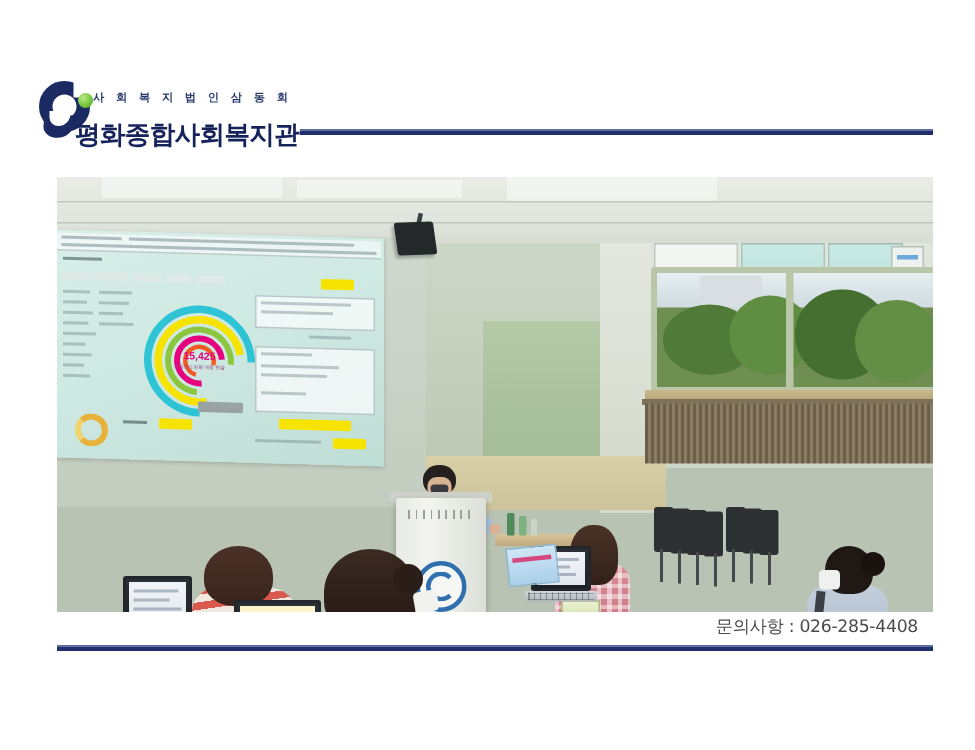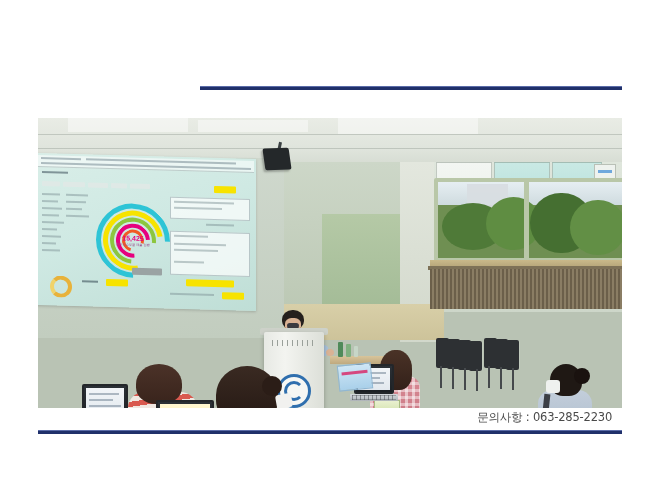--- a/index.html
+++ b/index.html
@@ -449,20 +449,31 @@
     background: #5b6ca8;
   }
 </style>
 </head>
 <body>
 
 <div id="slide">
 
   <div id="header">
 
+    <div id="logo-block">
+      <div id="logo-mark">
+        <div id="logo-ring"></div>
+        <div id="logo-ring-gap"></div>
+        <div id="logo-tail"></div>
+        <div id="logo-tail-cut"></div>
+        <div id="logo-dot"></div>
+      </div>
+      <div id="logo-sub">사 회 복 지 법 인 삼 동 회</div>
+      <div id="logo-main">평화종합사회복지관</div>
+    </div>
 
 
     <div id="header-rule-hi"></div>
     <div id="header-rule"></div>
   </div>
 
   <div id="photo-frame">
     <div id="photo">
 
       <div class="ceiling"></div>
@@ -643,17 +654,17 @@
 
       <div id="mouse-white"></div>
 
       <div id="att2-hair"></div>
       <div id="att2-bun"></div>
       <div id="att2-mask"></div>
 
     </div>
   </div>
 
-  <div id="footer-text">문의사항 : 063-285-2230</div>
+  <div id="footer-text">문의사항 : 026-285-4408</div>
   <div id="footer-rule-hi"></div>
   <div id="footer-rule"></div>
 
 </div>
 
 </body></html>

